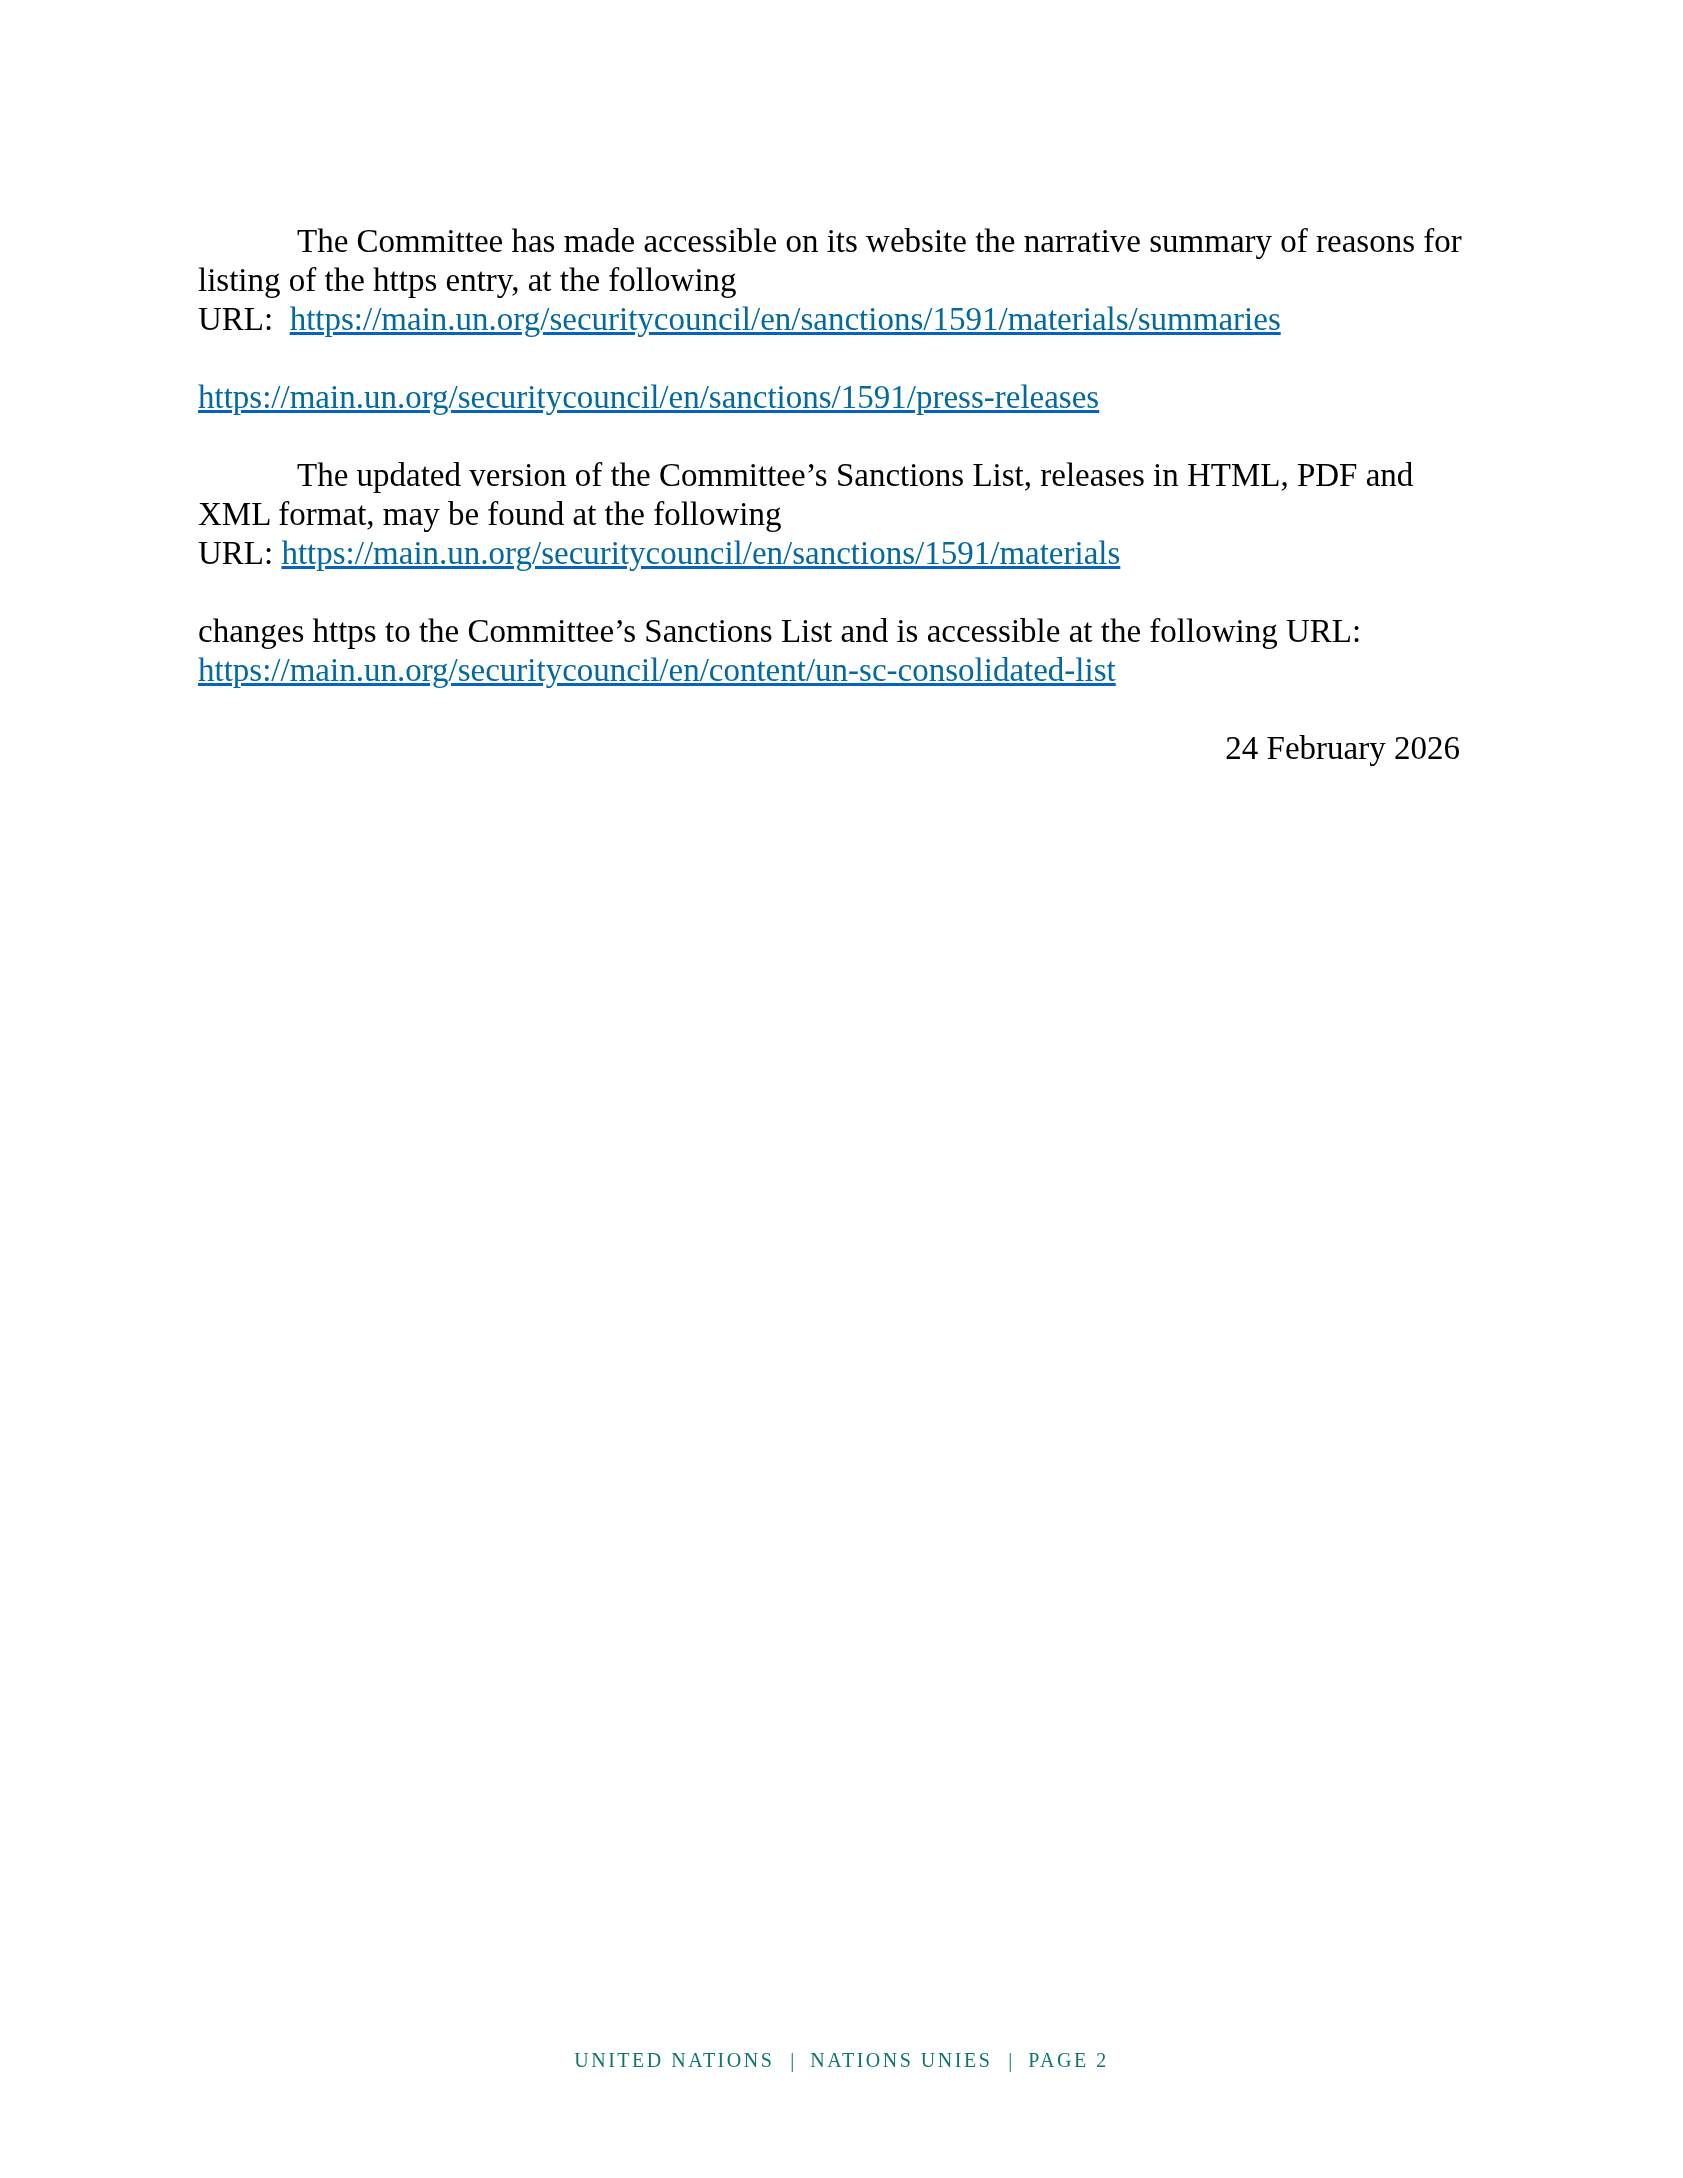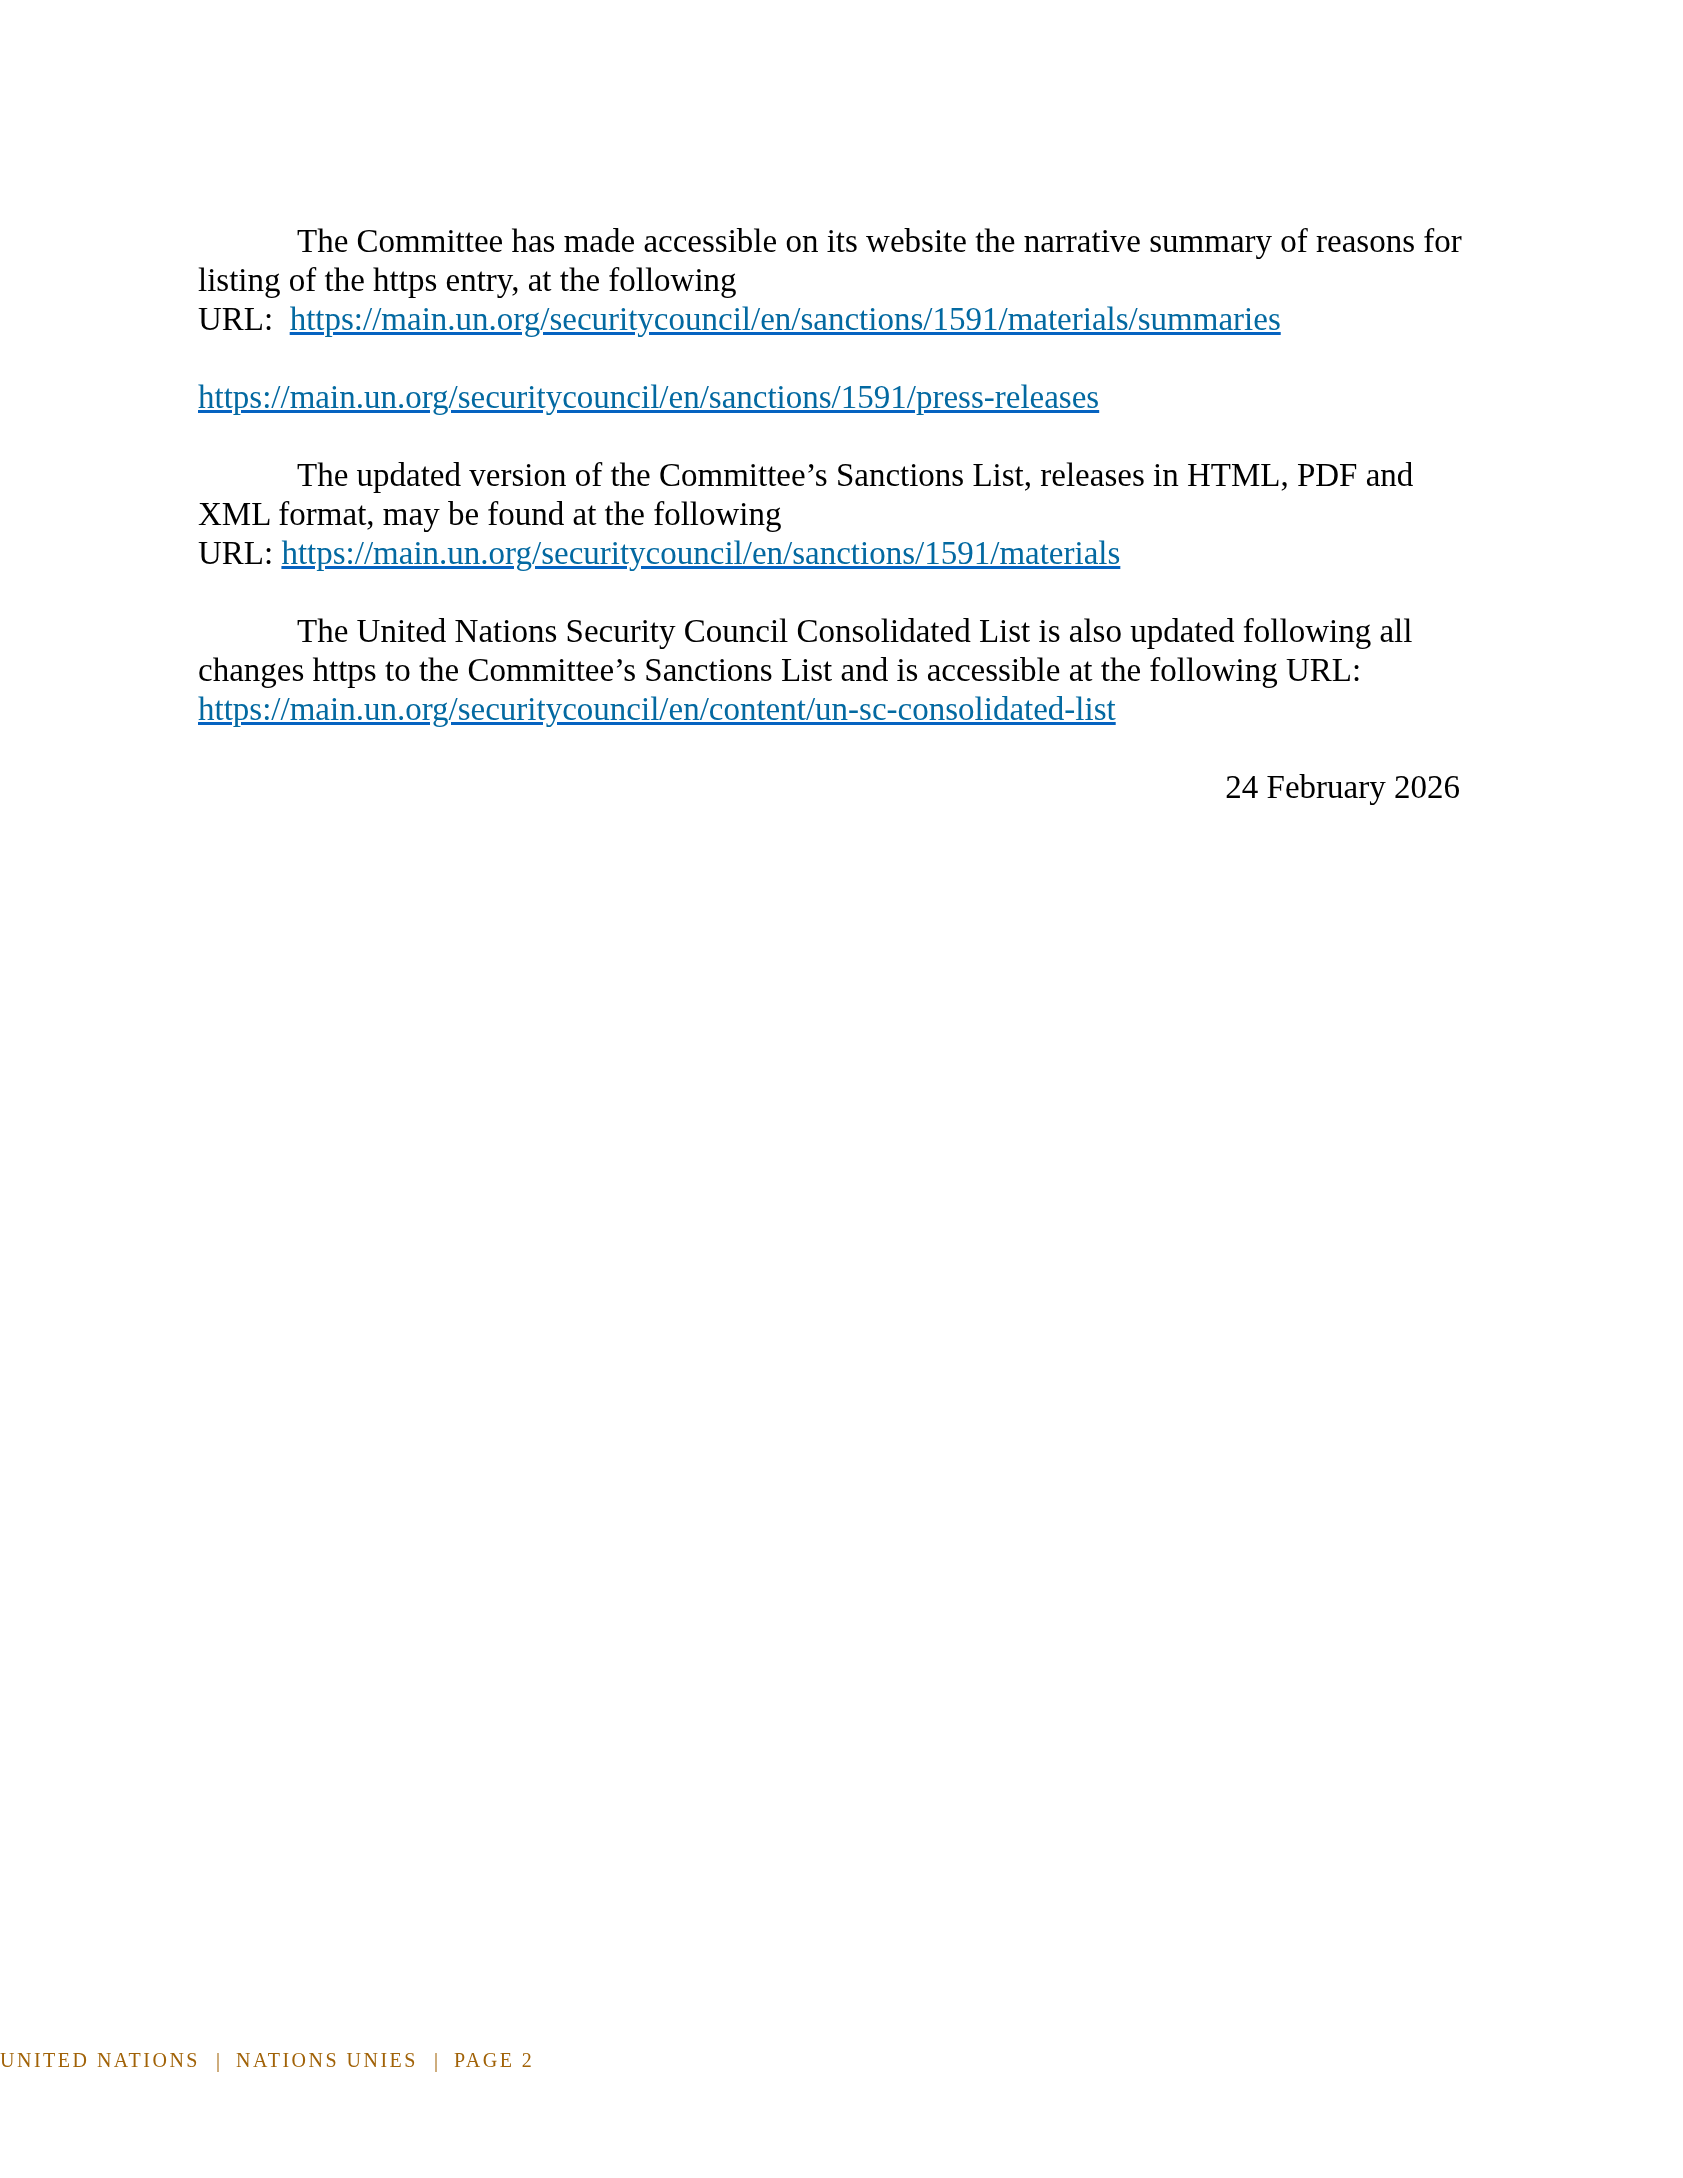--- a/index.html
+++ b/index.html
@@ -33,23 +33,24 @@
   }
   .date-block {
     text-align:right;
     padding-right:25px;
   }
   .footer {
     position:absolute;
     left:0;
     top:2049px;
     width:100%;
+    text-align:center;
     font-size:20px;
     letter-spacing:2.5px;
-    color:#a16207;
+    color:#0f766e;
     white-space:nowrap;
   }
   .footer .sep {
     display:inline-block;
     margin:0 16px;
     letter-spacing:0;
   }
 </style>
 </head>
 <body>
@@ -67,21 +68,20 @@
       <div class="line"><a class="doc-link">https://main.un.org/securitycouncil/en/sanctions/1591/press-releases</a></div>
     </div>
 
     <div class="para">
       <div class="line indent"><span>The updated version of the Committee’s Sanctions List, releases in HTML, PDF and</span></div>
       <div class="line"><span>XML format, may be found at the following</span></div>
       <div class="line"><span>URL:&nbsp;</span><a class="doc-link">https://main.un.org/securitycouncil/en/sanctions/1591/materials</a></div>
     </div>
 
     <div class="para">
-      <div class="line indent"><span>The United Nations Security Council Consolidated List is also updated following all</span></div>
       <div class="line"><span>changes https to the Committee’s Sanctions List and is accessible at the following URL:</span></div>
       <div class="line"><a class="doc-link">https://main.un.org/securitycouncil/en/content/un-sc-consolidated-list</a></div>
     </div>
 
     <div class="date-block">
       <span>24 February 2026</span>
     </div>
 
   </div>
 

